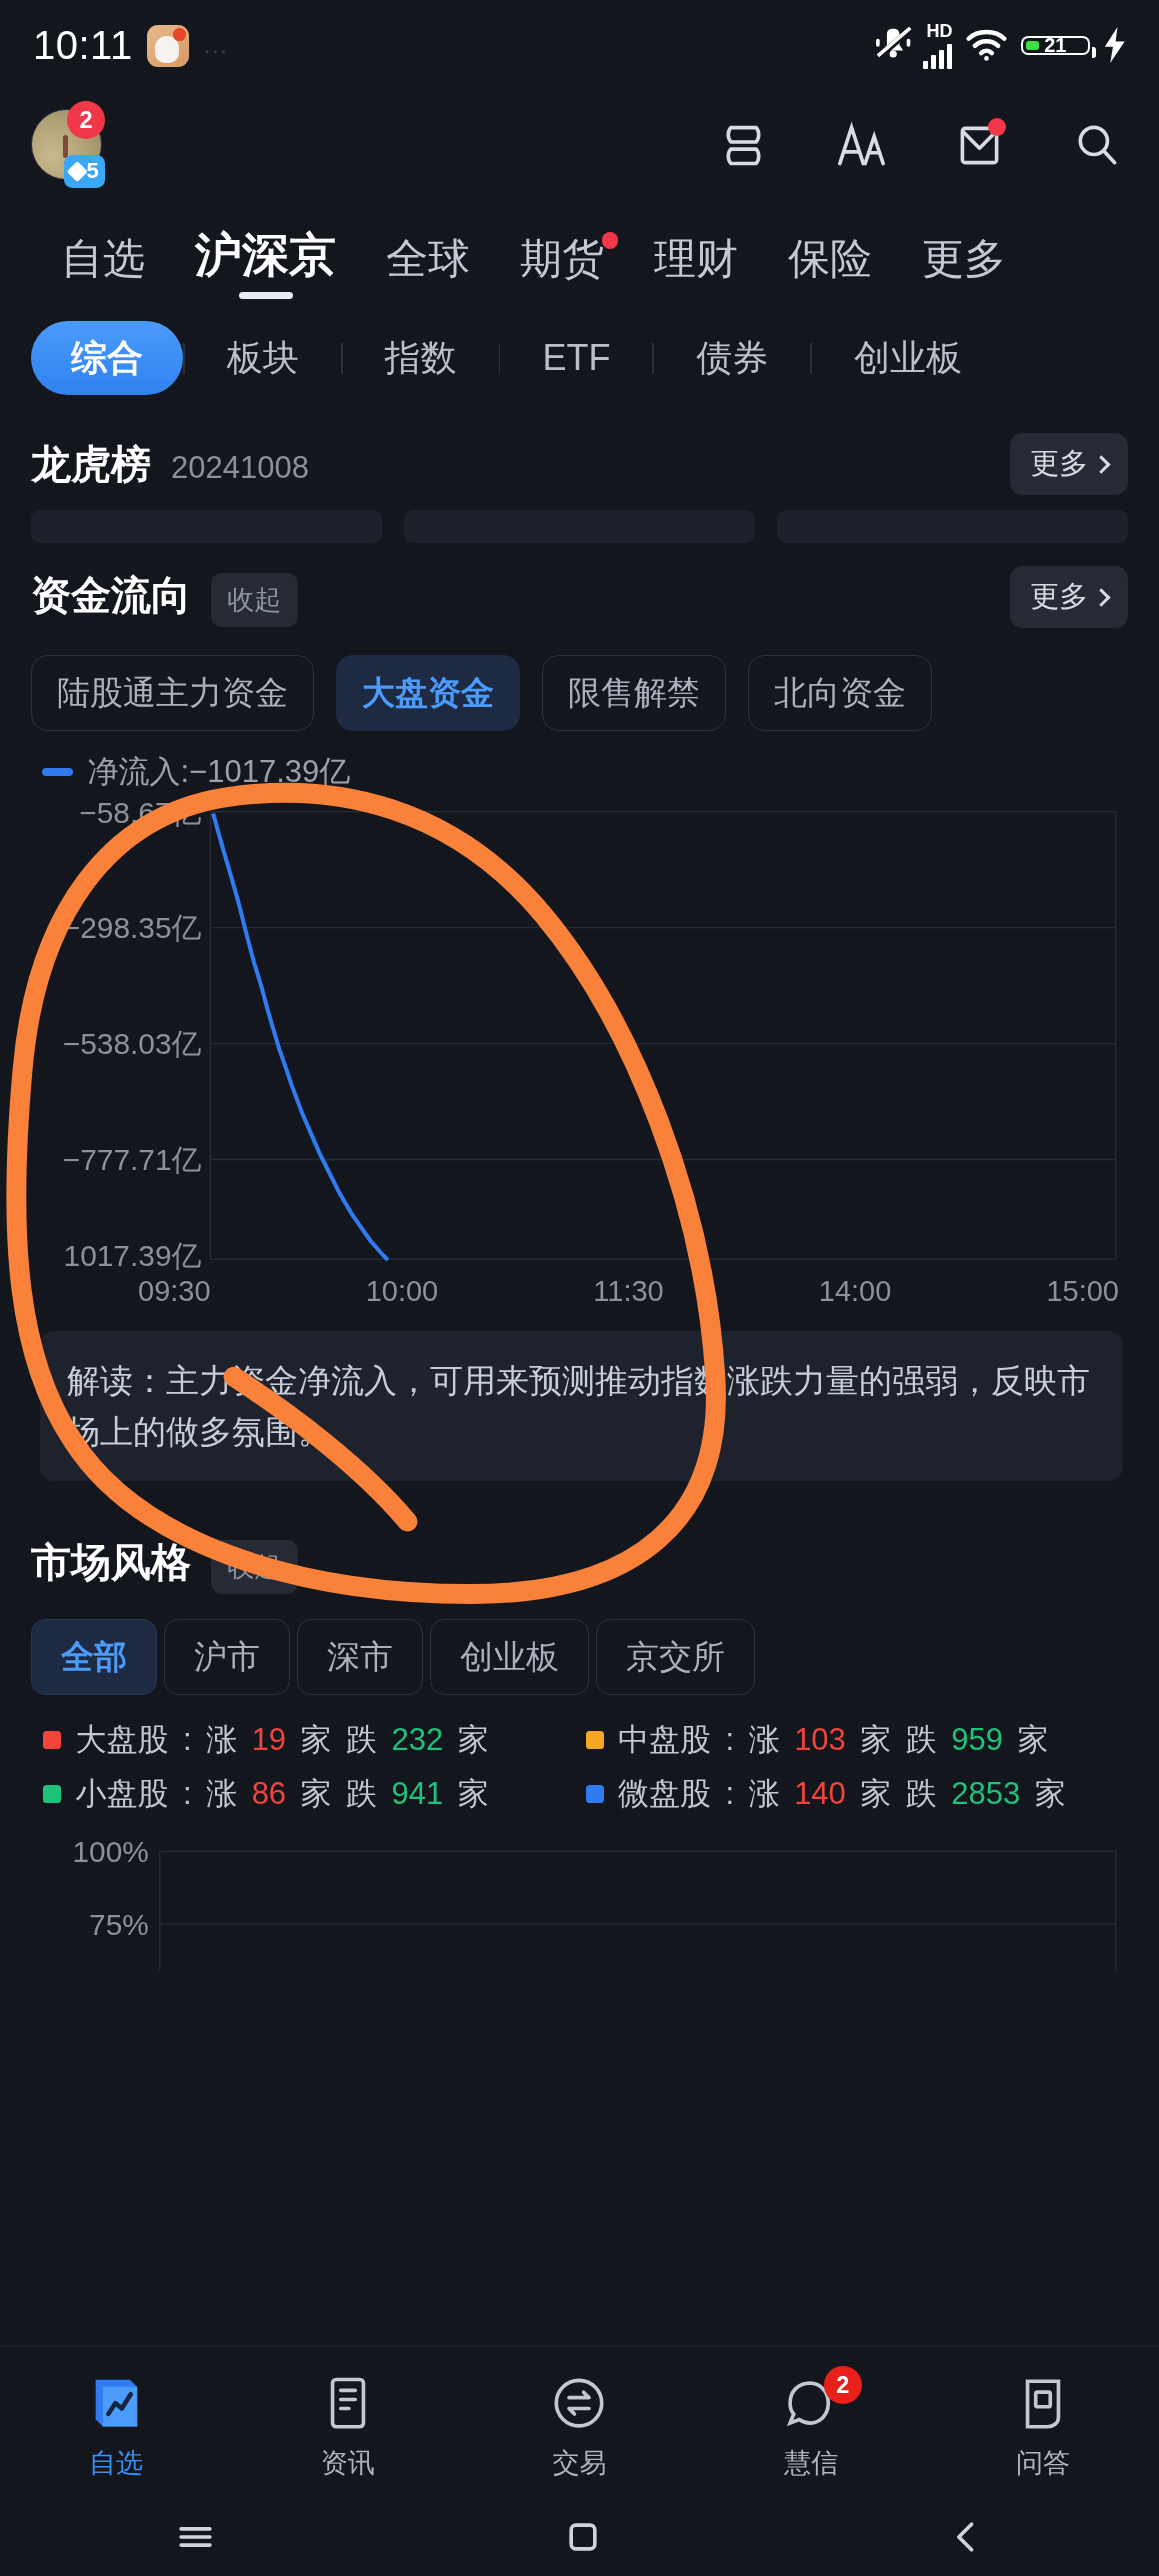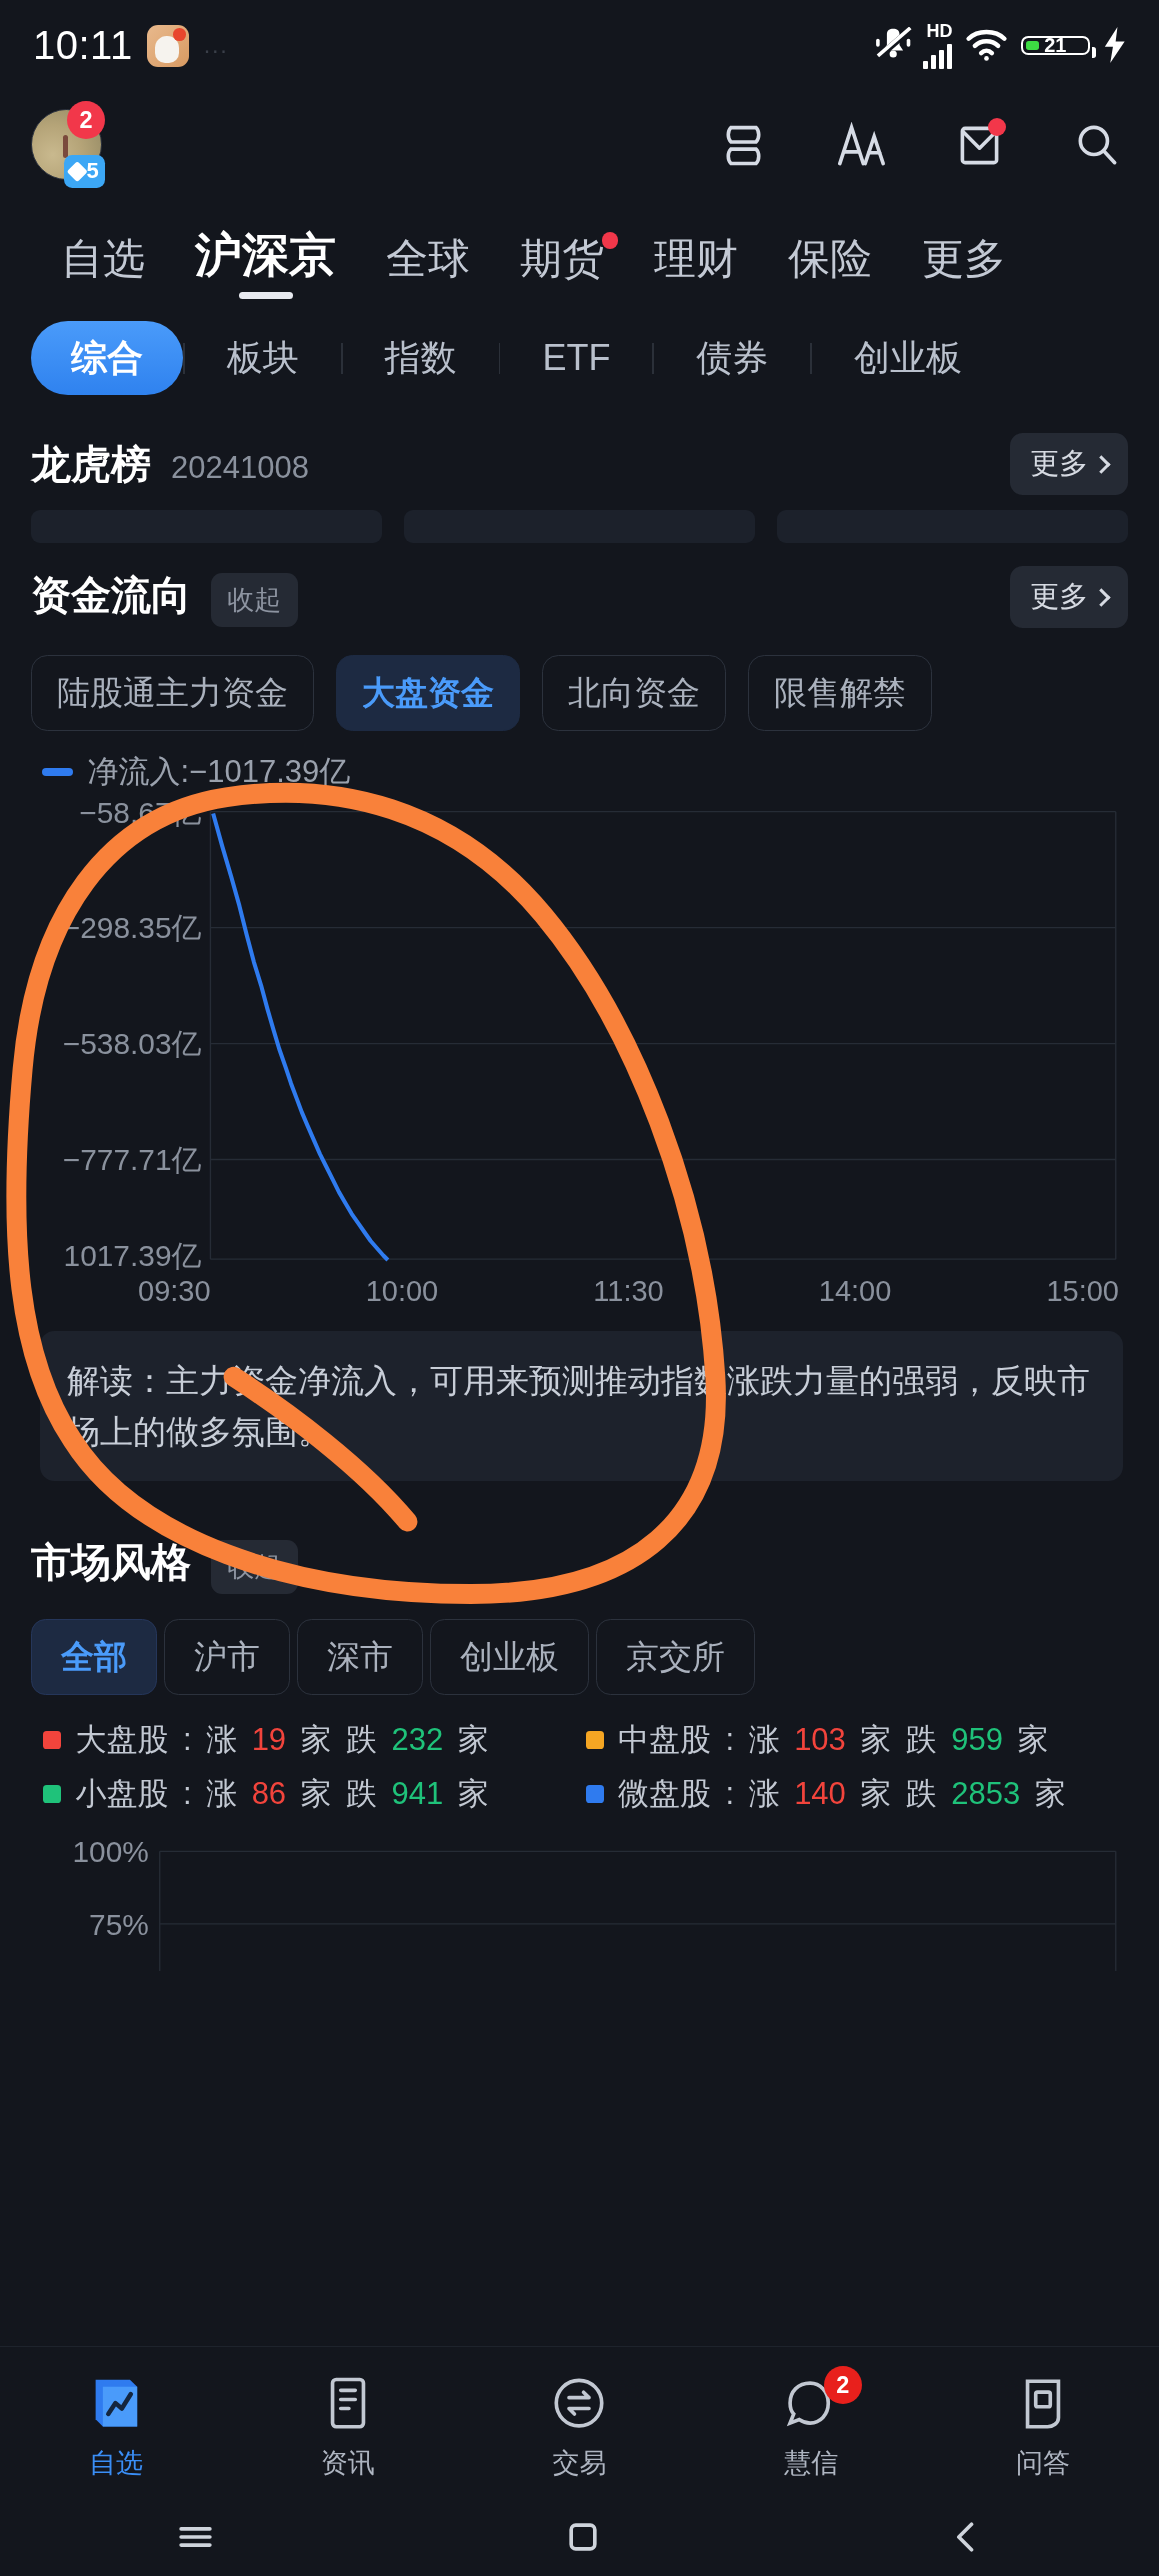--- a/index.html
+++ b/index.html
@@ -262,22 +262,22 @@
     </div>
     <div class="morebtn">
       <span>更多</span>
       <span class="chev"></span>
     </div>
   </div>
 
   <div class="fundtabs">
     <div class="ft">陆股通主力资金</div>
     <div class="ft active">大盘资金</div>
+    <div class="ft">限售解禁</div>
     <div class="ft">北向资金</div>
-    <div class="ft">限售解禁</div>
   </div>
 
   <div class="legendline">
     <span class="legmark"></span>
     <span class="legtext">净流入:−1017.39亿</span>
   </div>
 
   <div class="chartbox">
     <svg class="chart-svg" viewBox="0 0 1204 520" preserveAspectRatio="none">
 

